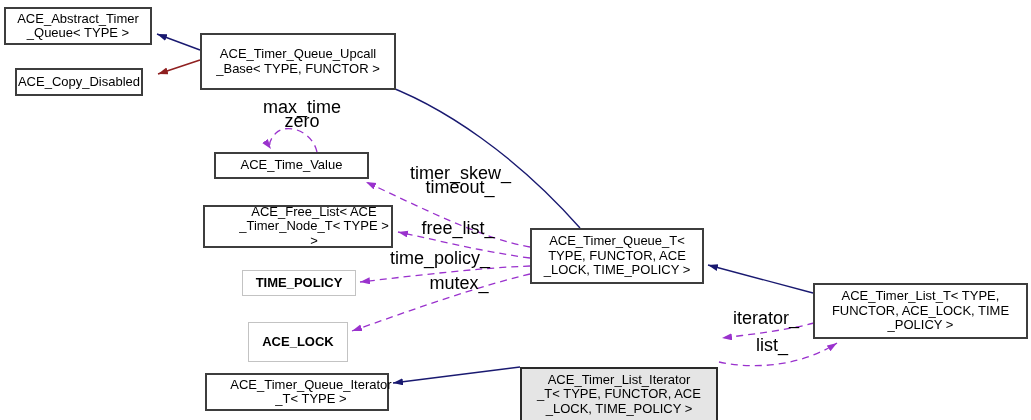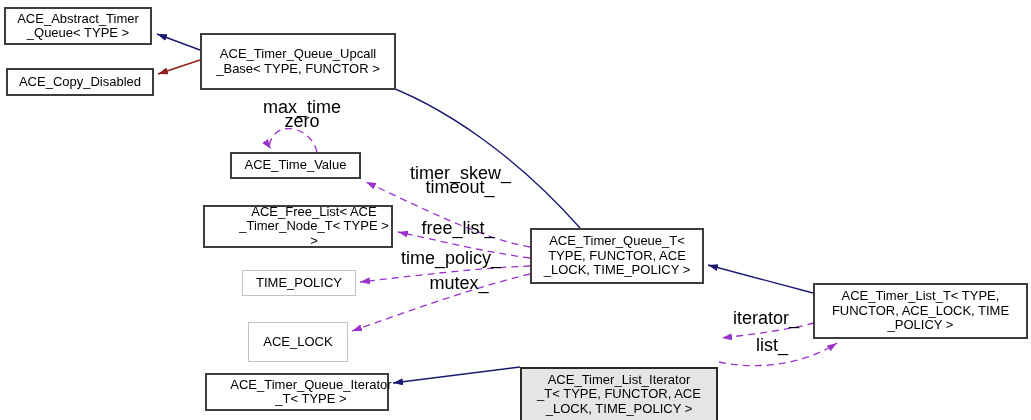--- a/index.html
+++ b/index.html
@@ -25,20 +25,21 @@
     display: flex;
     align-items: center;
     justify-content: center;
     text-align: center;
     white-space: pre-line;
     font-size: 13px;
     line-height: 14.5px;
   }
   .node--param {
     border: 1px solid #c3c3c3;
+    font-weight: bold;
   }
   .node--current {
     background: #e5e5e5;
     border-color: #2a2a2a;
     margin-top: 39px;
   }
   .edge-label {
     position: absolute;
     font-size: 18px;
     line-height: 14px;
@@ -77,26 +78,26 @@
     <path class="edge-dash-purple" marker-end="url(#arrow-purple)" d="M 530,274 C 472,288 412,310 352,331"></path>
     <path class="edge-solid-navy" marker-end="url(#arrow-navy)" d="M 813,293 L 708,265"></path>
     <path class="edge-dash-purple" marker-end="url(#arrow-purple)" d="M 814,323 C 788,330 754,334 722,338"></path>
     <path class="edge-dash-purple" marker-end="url(#arrow-purple)" d="M 719,362 C 762,371 806,363 837,343"></path>
     <path class="edge-solid-navy" marker-end="url(#arrow-navy)" d="M 520,367 L 393,383"></path>
   </svg>
 
   <div class="node" style="left:4px; top:7px; width:148px; height:38px;">ACE_Abstract_Timer
 _Queue&lt; TYPE &gt;</div>
 
-  <div class="node" style="left:6px; top:68px; width:148px; height:28px;">ACE_Copy_Disabled</div>
+  <div class="node" style="left:15px; top:68px; width:128px; height:28px;">ACE_Copy_Disabled</div>
 
   <div class="node" style="left:200px; top:33px; width:196px; height:57px;">ACE_Timer_Queue_Upcall
 _Base&lt; TYPE, FUNCTOR &gt;</div>
 
-  <div class="node" style="left:230px; top:152px; width:131px; height:27px;">ACE_Time_Value</div>
+  <div class="node" style="left:214px; top:152px; width:155px; height:27px;">ACE_Time_Value</div>
 
   <div class="node" style="left:203px; top:205px; width:190px; height:43px;padding-left:32px;">ACE_Free_List&lt; ACE
 _Timer_Node_T&lt; TYPE &gt; &gt;</div>
 
   <div class="node node--param" style="left:242px; top:270px; width:114px; height:26px;">TIME_POLICY</div>
 
   <div class="node node--param" style="left:248px; top:322px; width:100px; height:40px;">ACE_LOCK</div>
 
   <div class="node" style="left:530px; top:228px; width:174px; height:56px;">ACE_Timer_Queue_T&lt;
  TYPE, FUNCTOR, ACE
@@ -114,21 +115,21 @@
 _T&lt; TYPE &gt;</div>
 
   <div class="edge-label" style="left:258px; top:100px; width:88px;">max_time
 zero</div>
 
   <div class="edge-label" style="left:410px; top:166px; width:100px;">timer_skew_
 timeout_</div>
 
   <div class="edge-label" style="left:418px; top:221px; width:80px;">free_list_</div>
 
-  <div class="edge-label" style="left:401px; top:251px; width:90px;text-align:right;">time_policy_</div>
+  <div class="edge-label" style="left:390px; top:251px; width:90px;text-align:right;">time_policy_</div>
 
   <div class="edge-label" style="left:419px; top:276px; width:80px;">mutex_</div>
 
   <div class="edge-label" style="left:726px; top:311px; width:80px;">iterator_</div>
 
   <div class="edge-label" style="left:732px; top:338px; width:80px;">list_</div>
 
 </div>
 
 </body></html>

